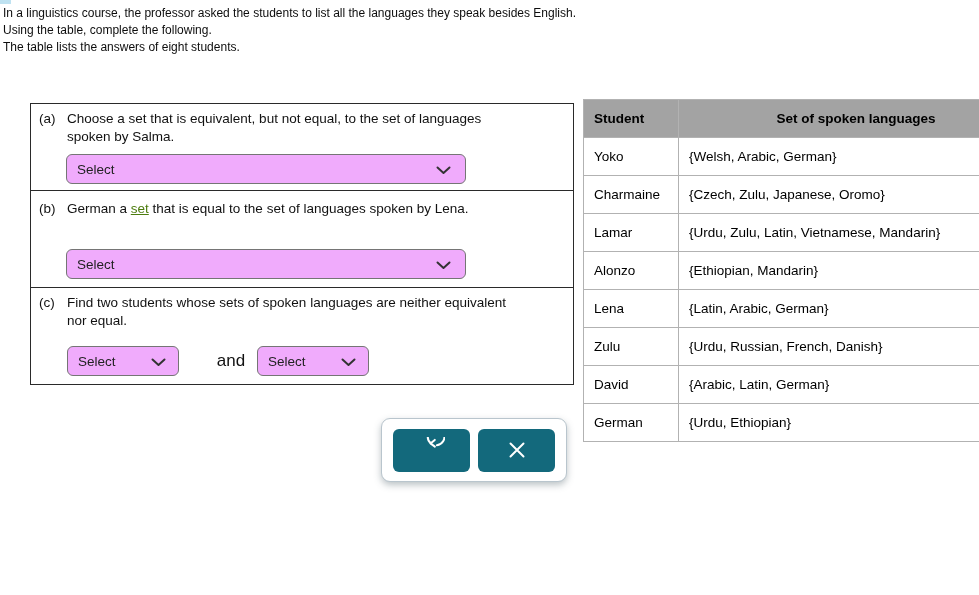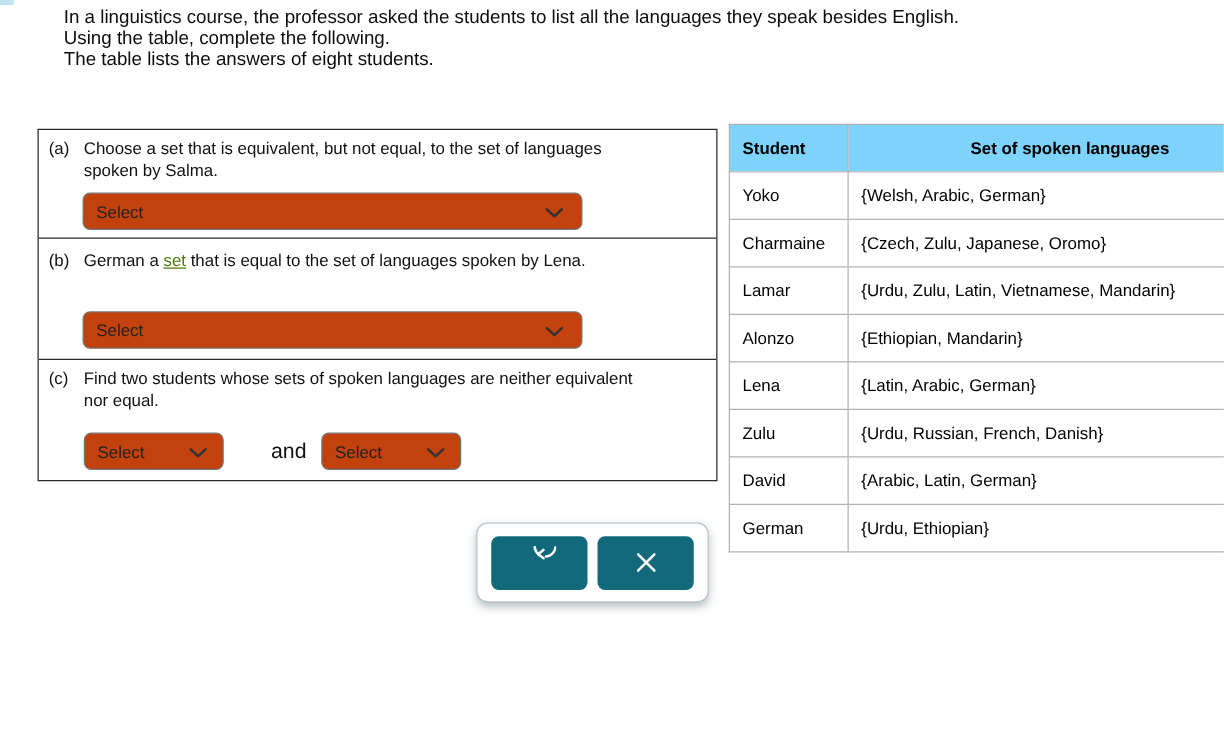--- a/index.html
+++ b/index.html
@@ -10,40 +10,40 @@
     background: #ffffff;
     font-family: "Liberation Sans", "DejaVu Sans", sans-serif;
     color: #111;
   }
   
   .corner-sliver {
     position: absolute; left: 0; top: 0; width: 11px; height: 4px;
     background: #bfe2f1;
   }
   
-  .intro { position: absolute; left: 3px; top: 5px; font-size: 15px; line-height: 17px; color: #0d0d0d; margin-left: 48px; }
+  .intro { position: absolute; left: 3px; top: 5px; font-size: 12px; line-height: 17px; color: #0d0d0d; }
 
   
   .panel {
     position: absolute; left: 30px; top: 103px; width: 544px; height: 282px;
     border: 1px solid #2a2a2a; background: #fff;
   }
   .section { position: relative; }
   .sec-a { height: 87px; border-bottom: 1px solid #2a2a2a; }
   .sec-b { height: 97px; border-bottom: 1px solid #2a2a2a; }
   .sec-c { height: 98px; }
   .qrow { display: flex; padding: 6px 8px 0 8px; font-size: 13.5px; line-height: 18px; }
   .sec-b .qrow { padding-top: 9px; }
   .qlabel { width: 28px; flex: 0 0 28px; }
   .qtext { flex: 1; }
   .sec-a .qtext, .sec-c .qtext { max-width: 440px; }
   .qlink { color: #4d7c0f; text-decoration: underline; cursor: pointer; }
 
   .selectbox {
-    position: absolute; height: 30px; background: #c2410c;
+    position: absolute; height: 30px; background: #f0abfc;
     border: 1px solid #757575; border-radius: 6px;
     font-size: 13.5px; color: #222;
     display: flex; align-items: center; padding-left: 10px;
     cursor: pointer;
   }
   .selectbox .chev { position: absolute; right: 14px; top: 11px; }
   .selectbox.small .chev { right: 12px; }
   .sel-a { left: 35px; top: 50px; width: 400px; }
   .sel-b { left: 35px; top: 58px; width: 400px; }
   .sel-c1 { left: 36px; top: 58px; width: 112px; }
@@ -56,21 +56,21 @@
   
   .stable {
     position: absolute; left: 583px; top: 99px; width: 450px;
     border-collapse: collapse; font-size: 13.5px; color: #000;
     table-layout: fixed;
   }
   .stable th, .stable td {
     border: 1px solid #b2b2b2; height: 38px; padding: 0 0 0 10px;
     vertical-align: middle; text-align: left; overflow: hidden; white-space: nowrap;
   }
-  .stable th { background: #7dd3fc; font-weight: bold; }
+  .stable th { background: #a3a3a3; font-weight: bold; }
   .stable th.col2 { text-align: center; padding: 0; }
   .col-student { width: 95px; }
   .col-set { width: 355px; }
 
   
   .btnbar {
     position: absolute; left: 381px; top: 418px; width: 186px; height: 64px;
     background: #fff; border: 1px solid #b9c5cd; border-radius: 9px;
     box-shadow: 0 3px 7px rgba(60, 80, 90, 0.35);
     display: flex; align-items: center; justify-content: center; gap: 8px;

